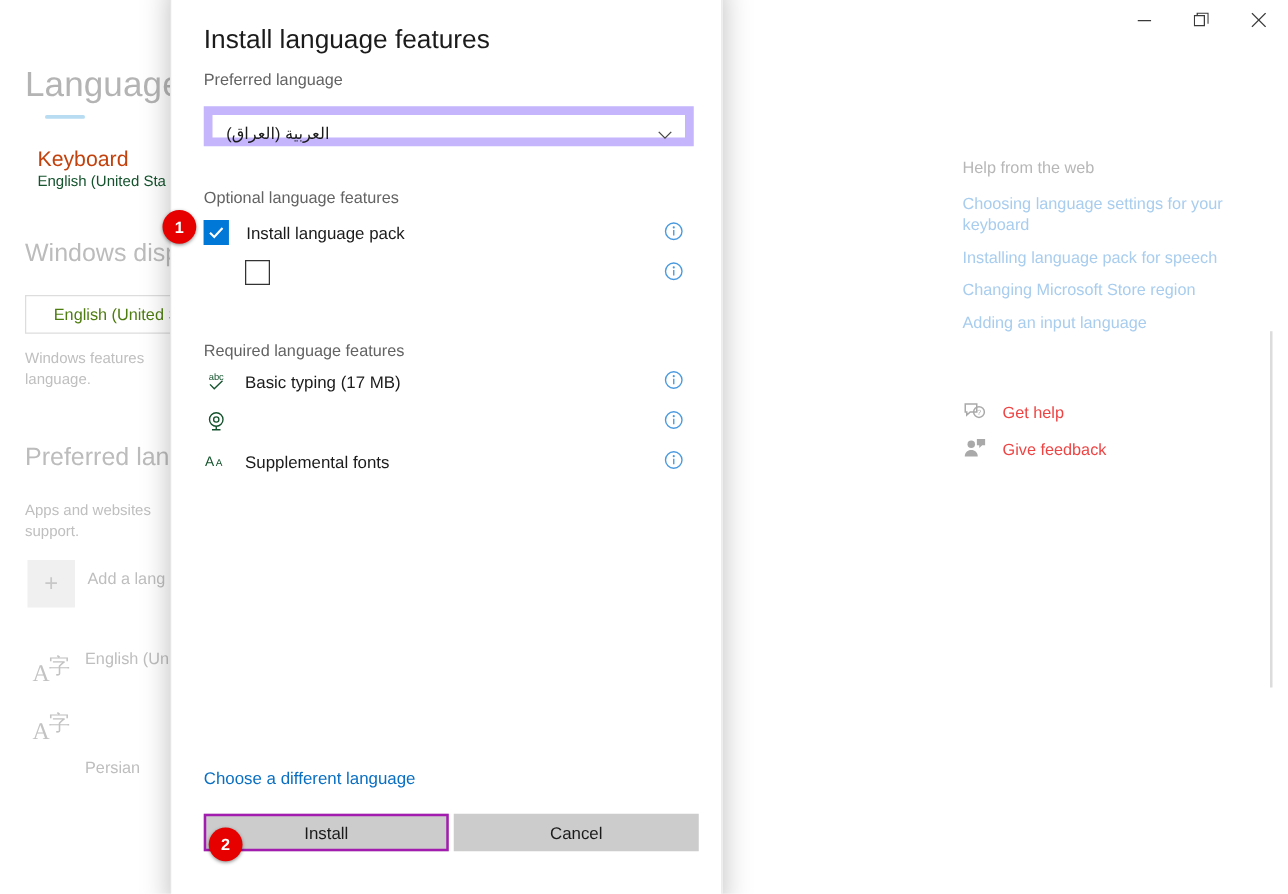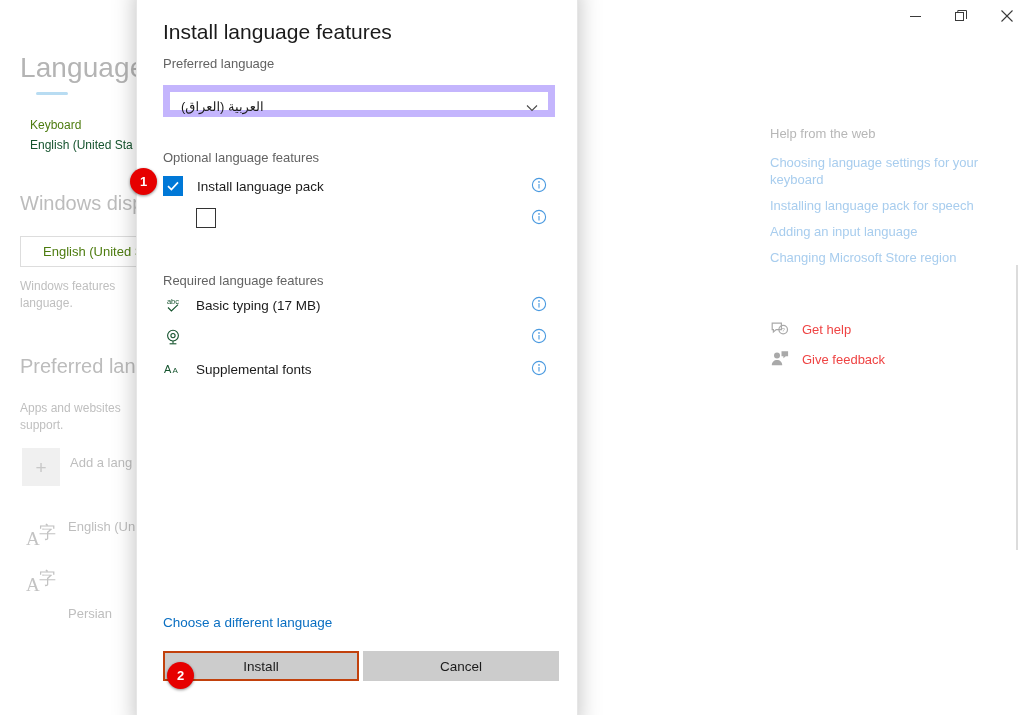--- a/index.html
+++ b/index.html
@@ -60,22 +60,22 @@
     left: 36px;
     top: 92px;
     width: 32px;
     height: 3px;
     background: #b8dcf2;
     border-radius: 2px;
   }
 
   .sub-label {
     position: absolute;
-    font-size: 12px;
-    color: #4d7c0f;
+    font-size: 17px;
+    color: #c2410c;
     white-space: nowrap;
   }
   .sub-value {
     position: absolute;
     font-size: 12px;
     color: #14532d;
     white-space: nowrap;
   }
 
   .section-head {
@@ -352,21 +352,21 @@
     border: none;
     font-family: "Liberation Sans", sans-serif;
     font-size: 13.5px;
     color: #1b1b1b;
     box-sizing: border-box;
     padding: 0;
   }
   .dlg-btn.primary {
     left: 26px;
     width: 196px;
-    border: 2px solid #c2410c;
+    border: 2px solid #a21caf;
   }
   .dlg-btn.secondary {
     left: 226px;
     width: 196px;
   }
 
   
   .step-badge {
     position: absolute;
     width: 27px;
@@ -454,22 +454,22 @@
         <text x="4" y="33" font-family="'Liberation Serif', serif" font-size="19" fill="currentColor">A</text>
         <text x="17" y="26" font-family="'DejaVu Sans', sans-serif" font-size="17" fill="currentColor">字</text>
       </svg>
     </div>
     <div class="lang-row-label" style="left:68px; top:606px;">Persian</div>
 
     <div class="help-panel">
       <div class="help-head">Help from the web</div>
       <a class="help-link" style="width:232px;">Choosing language settings for your keyboard</a>
       <a class="help-link">Installing language pack for speech</a>
+      <a class="help-link">Changing Microsoft Store region</a>
       <a class="help-link">Adding an input language</a>
-      <a class="help-link">Changing Microsoft Store region</a>
 
       <div class="help-action" style="margin-top:48px;">
         <span class="ha-icon">
           <svg width="18" height="18" viewBox="0 0 18 18">
             <path d="M1.2 3.2h9.2v6.4H5.2L2.4 12V9.6H1.2z" fill="none" stroke="currentColor" stroke-width="1.2"></path>
             <circle cx="12.2" cy="9.6" r="4.3" fill="none" stroke="currentColor" stroke-width="1.2"></circle>
             <text x="12.2" y="12.2" font-size="6" text-anchor="middle" fill="currentColor" font-family="'Liberation Sans', sans-serif">?</text>
           </svg>
         </span>
         <span class="ha-text">Get help</span>

